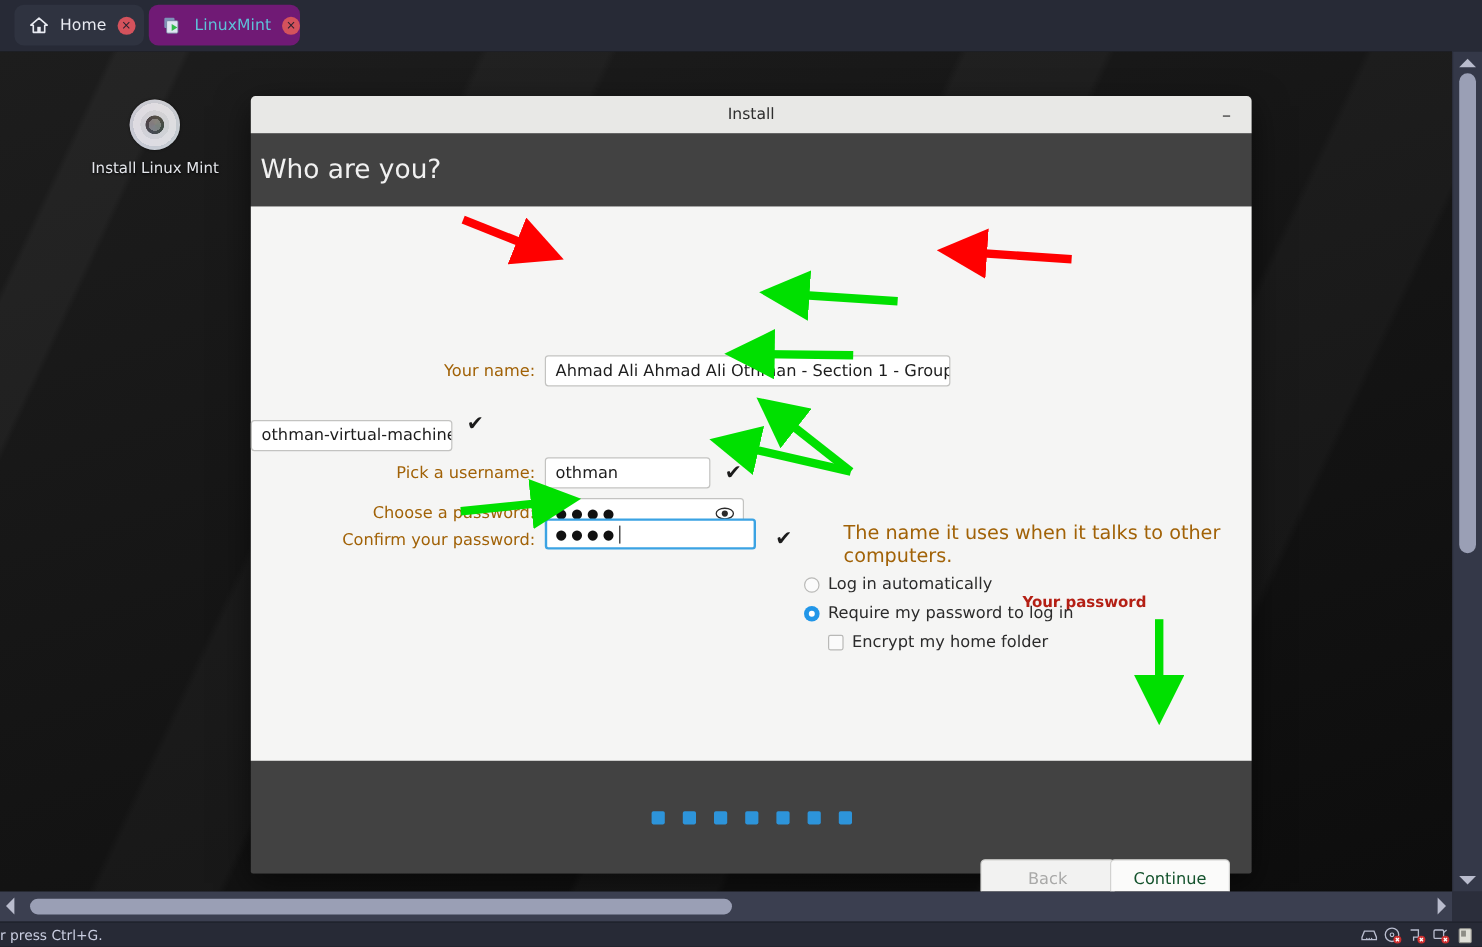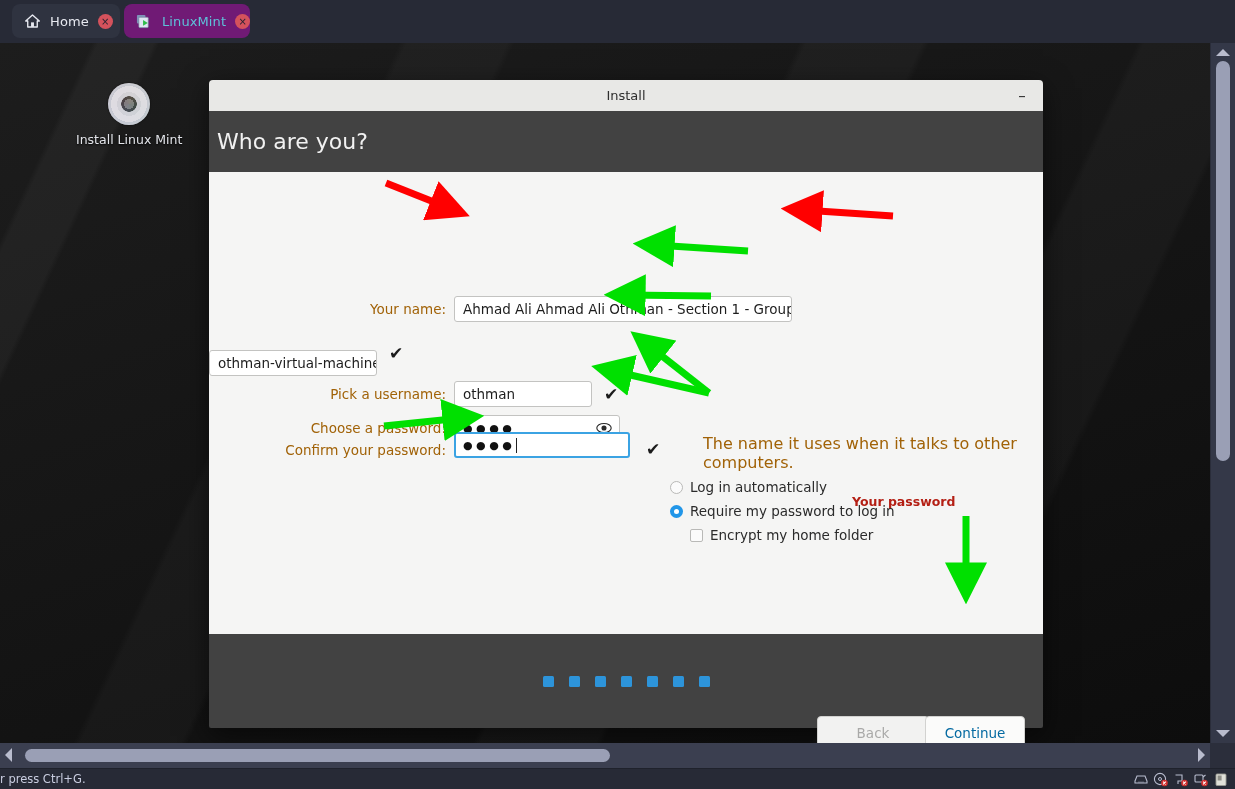--- a/index.html
+++ b/index.html
@@ -310,21 +310,21 @@
     position: absolute;
     height: 33px;
     border: 1px solid #d2d2d0;
     border-radius: 4px;
     background: #f7f7f6;
     font-size: 13.5px;
     display: flex; align-items: center; justify-content: center;
     box-sizing: border-box;
   }
   #back-button    { left: 608px; top: 544px; width: 112px; color: #a9a9a8; background:#f2f2f1; }
-  #continue-button{ left: 716px; top: 544px; width: 100px; color: #0369a1; background:#fbfbfa; }
+  #continue-button{ left: 716px; top: 544px; width: 100px; color: #14532d; background:#fbfbfa; }
 
   
   #annotations {
     position: absolute;
     left: 0; top: 0;
     width: 1235px; height: 789px;
     pointer-events: none;
   }
 
   

